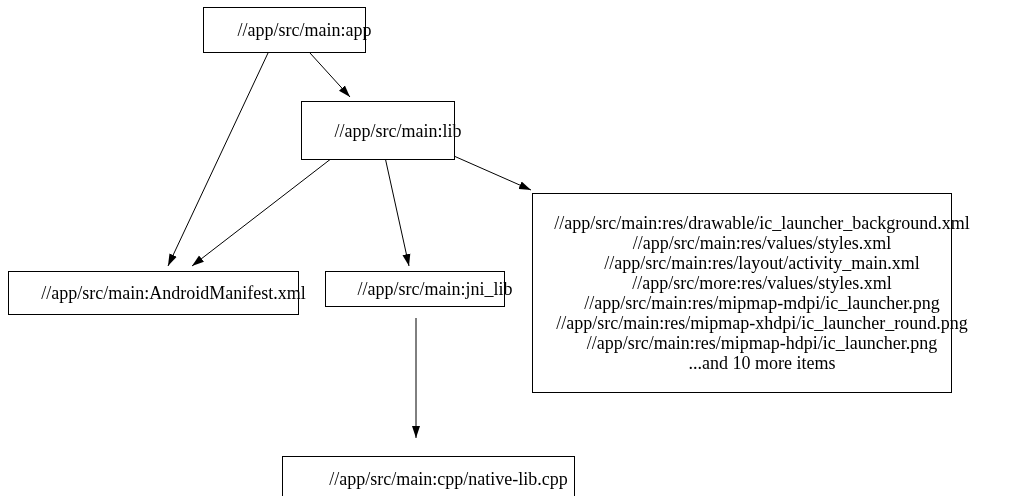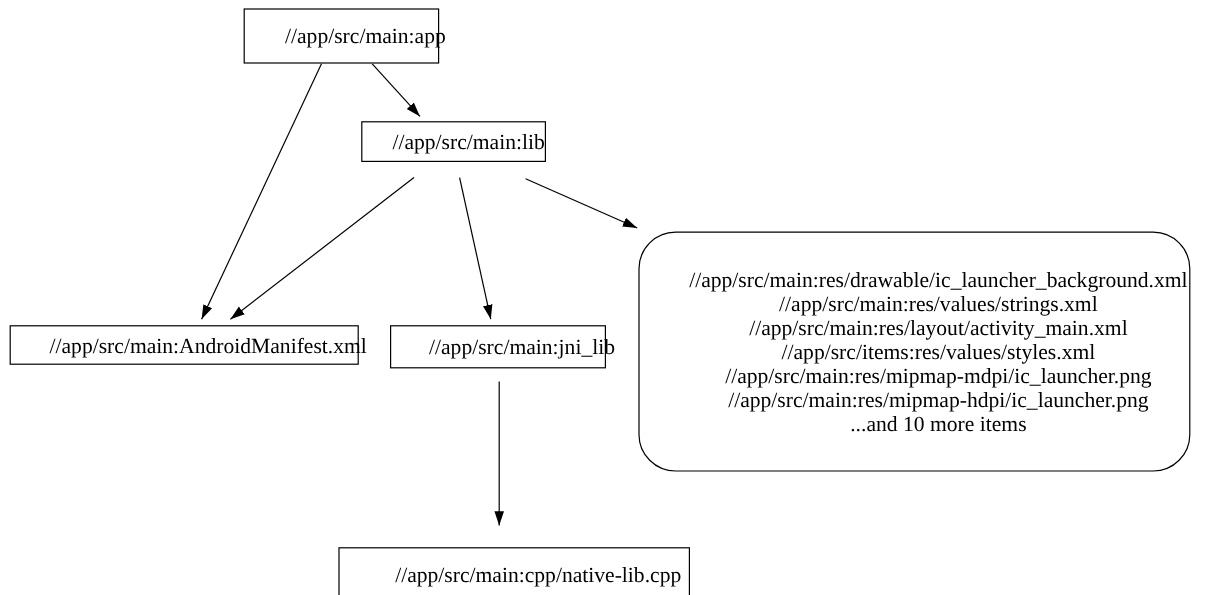--- a/index.html
+++ b/index.html
@@ -38,24 +38,24 @@
     padding-left: 40px;
   }
   .node.multi {
     flex-direction: column;
     justify-content: center;
   }
   .node.multi div {
     line-height: 20px;
   }
   #node-app      { left: 203px; top: 7px;   width: 163px; height: 46px; }
-  #node-lib      { left: 301px; top: 101px; width: 154px; height: 34px; justify-content: flex-end; }
-  #node-manifest { left: 8px;   top: 271px; width: 291px; height: 33px; }
+  #node-lib      { left: 301px; top: 101px; width: 154px; height: 59px; }
+  #node-manifest { left: 8px;   top: 271px; width: 291px; height: 44px; }
   #node-jni-lib  { left: 325px; top: 271px; width: 180px; height: 36px; }
-  #node-res      { left: 532px; top: 193px; width: 460px; height: 200px; border-radius: 31px; }
+  #node-res      { left: 532px; top: 193px; width: 420px; height: 200px; }
   #node-cpp      { left: 282px; top: 456px; width: 293px; height: 46px; }
 </style>
 </head>
 <body>
 
 <div class="canvas">
 
   <svg class="edges-layer" width="1018" height="496" viewBox="0 0 1018 496" xmlns="http://www.w3.org/2000/svg">
     <defs>
       <marker id="arrow" markerUnits="userSpaceOnUse" markerWidth="13" markerHeight="9" refX="12" refY="4.5" orient="auto">
@@ -81,24 +81,25 @@
   <div class="node" id="node-manifest">
     <span>//app/src/main:AndroidManifest.xml</span>
   </div>
 
   <div class="node" id="node-jni-lib">
     <span>//app/src/main:jni_lib</span>
   </div>
 
   <div class="node multi" id="node-res">
     <div>//app/src/main:res/drawable/ic_launcher_background.xml</div>
-    <div>//app/src/main:res/values/strings.xml</div>
+    <div>//app/src/main:res/values/styles.xml</div>
     <div>//app/src/main:res/layout/activity_main.xml</div>
-    <div>//app/src/items:res/values/styles.xml</div>
+    <div>//app/src/more:res/values/styles.xml</div>
     <div>//app/src/main:res/mipmap-mdpi/ic_launcher.png</div>
+    <div>//app/src/main:res/mipmap-xhdpi/ic_launcher_round.png</div>
     <div>//app/src/main:res/mipmap-hdpi/ic_launcher.png</div>
     <div>...and 10 more items</div>
   </div>
 
   <div class="node" id="node-cpp">
     <span>//app/src/main:cpp/native-lib.cpp</span>
   </div>
 
 </div>
 

